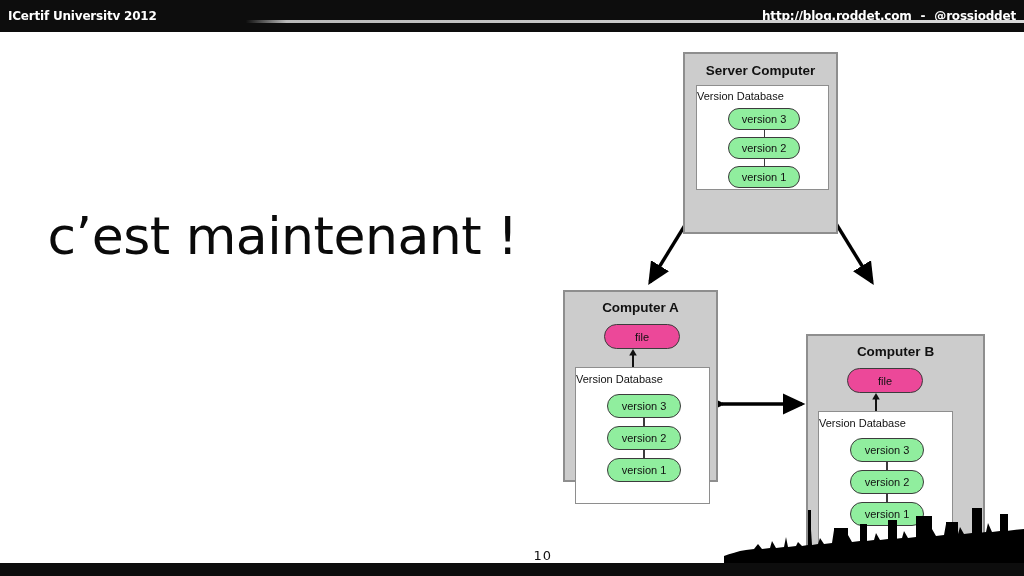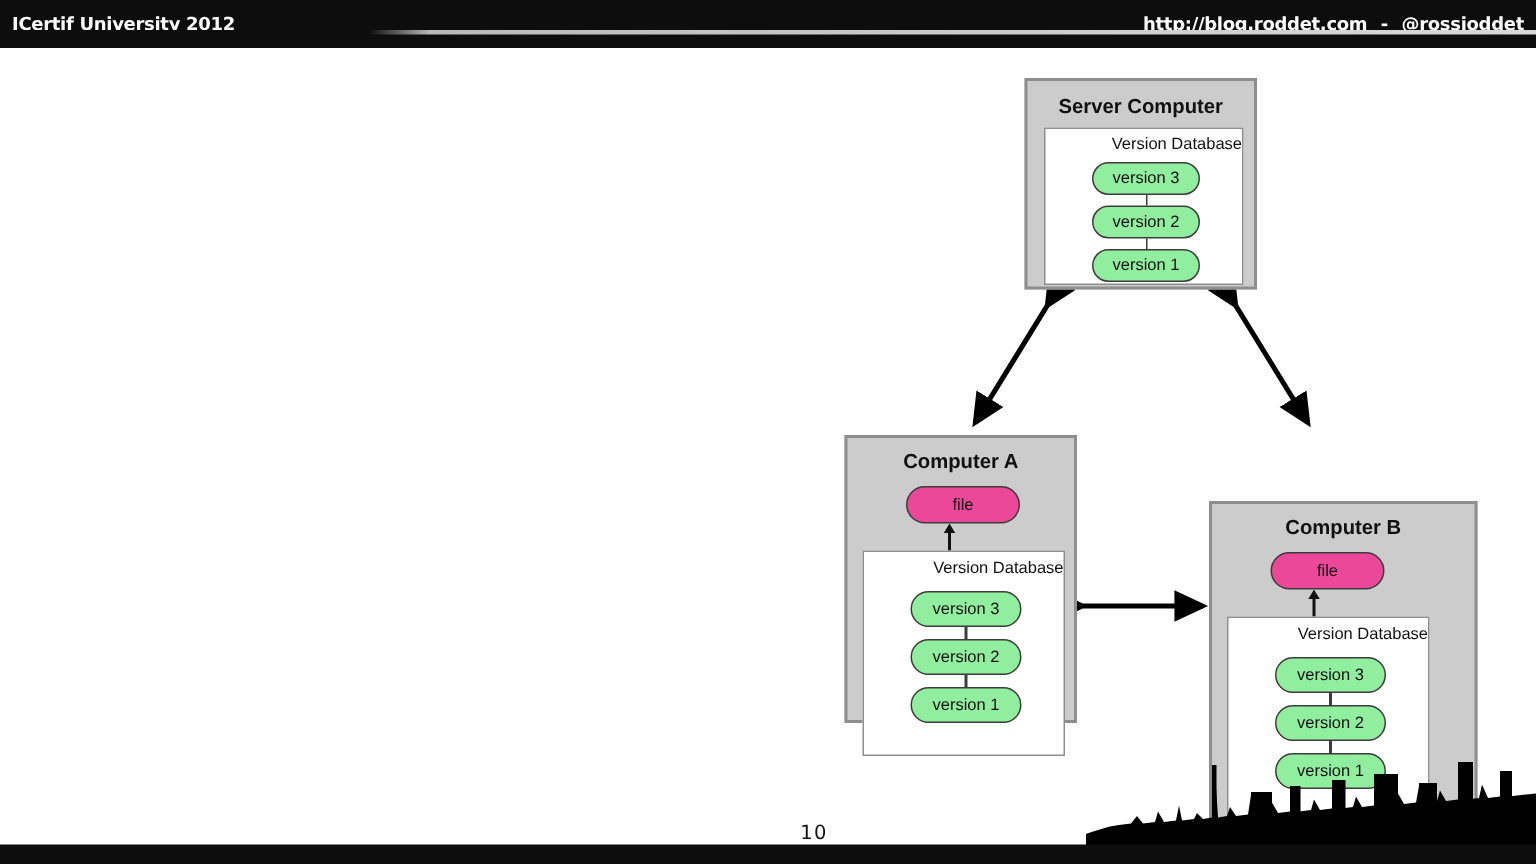--- a/index.html
+++ b/index.html
@@ -63,21 +63,21 @@
     color:#111111;
     font-family:"Liberation Sans", sans-serif;
   }
   .vdb{
     background:#ffffff;
     border:1.5px solid #8e8e8e;
     box-sizing:border-box;
     position:absolute;
   }
   .vdb-title{
-    text-align:right;
+    text-align:left;
     color:#111111;
     font-family:"Liberation Sans", sans-serif;
   }
   .pill{
     position:absolute;
     border:1.5px solid #3c3c3c;
     border-radius:13px;
     box-sizing:border-box;
     display:flex;align-items:center;justify-content:center;
     font-family:"Liberation Sans", sans-serif;
@@ -85,21 +85,21 @@
   }
   .pill.green{background:#90ee9e;}
   .pill.blue{background:#ec4899;}
   .connector{
     position:absolute;
     background:#3c3c3c;
     width:1.5px;
   }
 
   
-  #server{left:133px;top:0px;width:155px;height:141px;}
+  #server{left:133px;top:0px;width:155px;height:182px;}
   #server .machine-title{font-size:13.5px;margin-top:9px;}
   #server .vdb{left:11px;top:31px;width:133px;height:105px;}
   #server .vdb-title{font-size:11px;margin-top:4px;}
   #server .pill{left:31px;width:72px;height:22px;font-size:11px;}
   #server .p3{top:22px;}
   #server .p2{top:51px;}
   #server .p1{top:80px;}
   #server .connector{left:66.5px;}
   #server .c32{top:44px;height:7px;}
   #server .c21{top:73px;height:7px;}
@@ -158,20 +158,21 @@
   <span class="h-left">JCertif University 2012</span>
   <span class="h-right">
     <span>http://blog.roddet.com</span>
     <span>-</span>
     <span>@rossioddet</span>
   </span>
 </div>
 <div id="header-rule"></div>
 
 <div id="headline">
+  <span class="ln">c’est maintenant !</span>
 </div>
 
 <div id="diagram">
 
   <svg id="arrow-layer" viewBox="0 0 474 470">
     <defs>
       <marker id="ah" markerWidth="7" markerHeight="7" refX="5.6" refY="3.5" orient="auto">
         <polygon points="0,0.4 6.6,3.5 0,6.6" fill="#000000"></polygon>
       </marker>
       <marker id="ah2" markerWidth="7" markerHeight="7" refX="5.6" refY="3.5" orient="auto">

